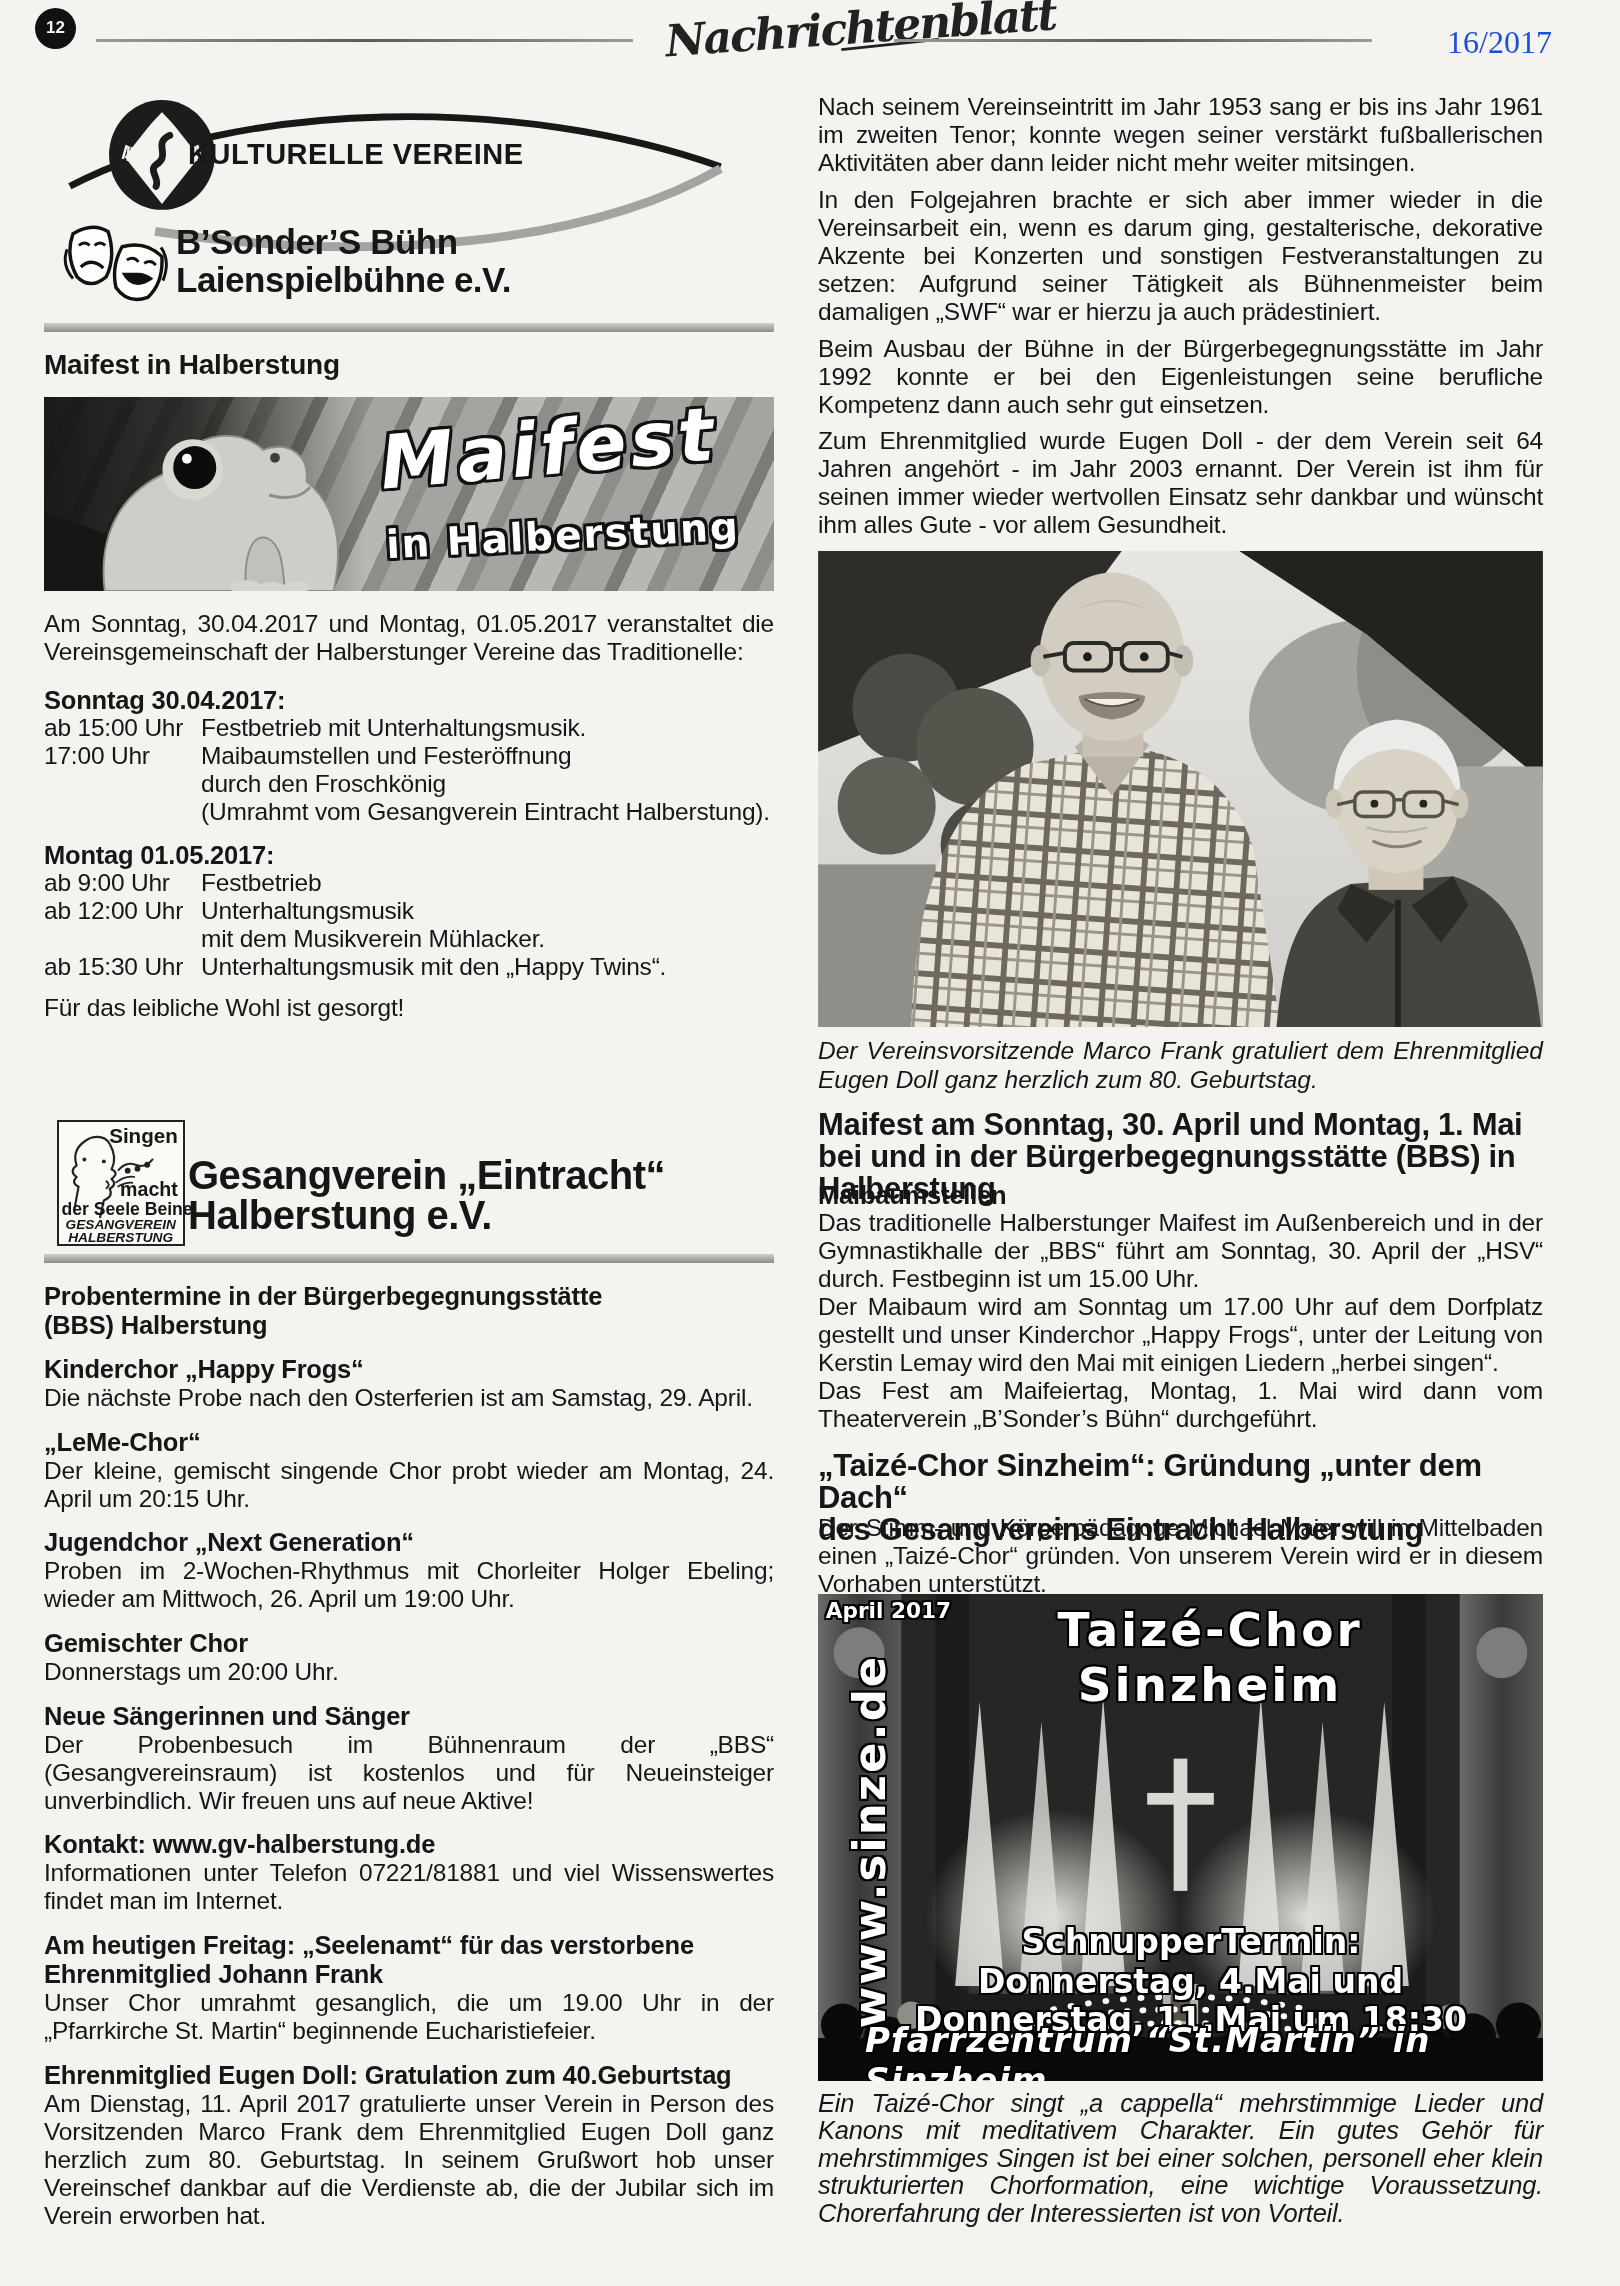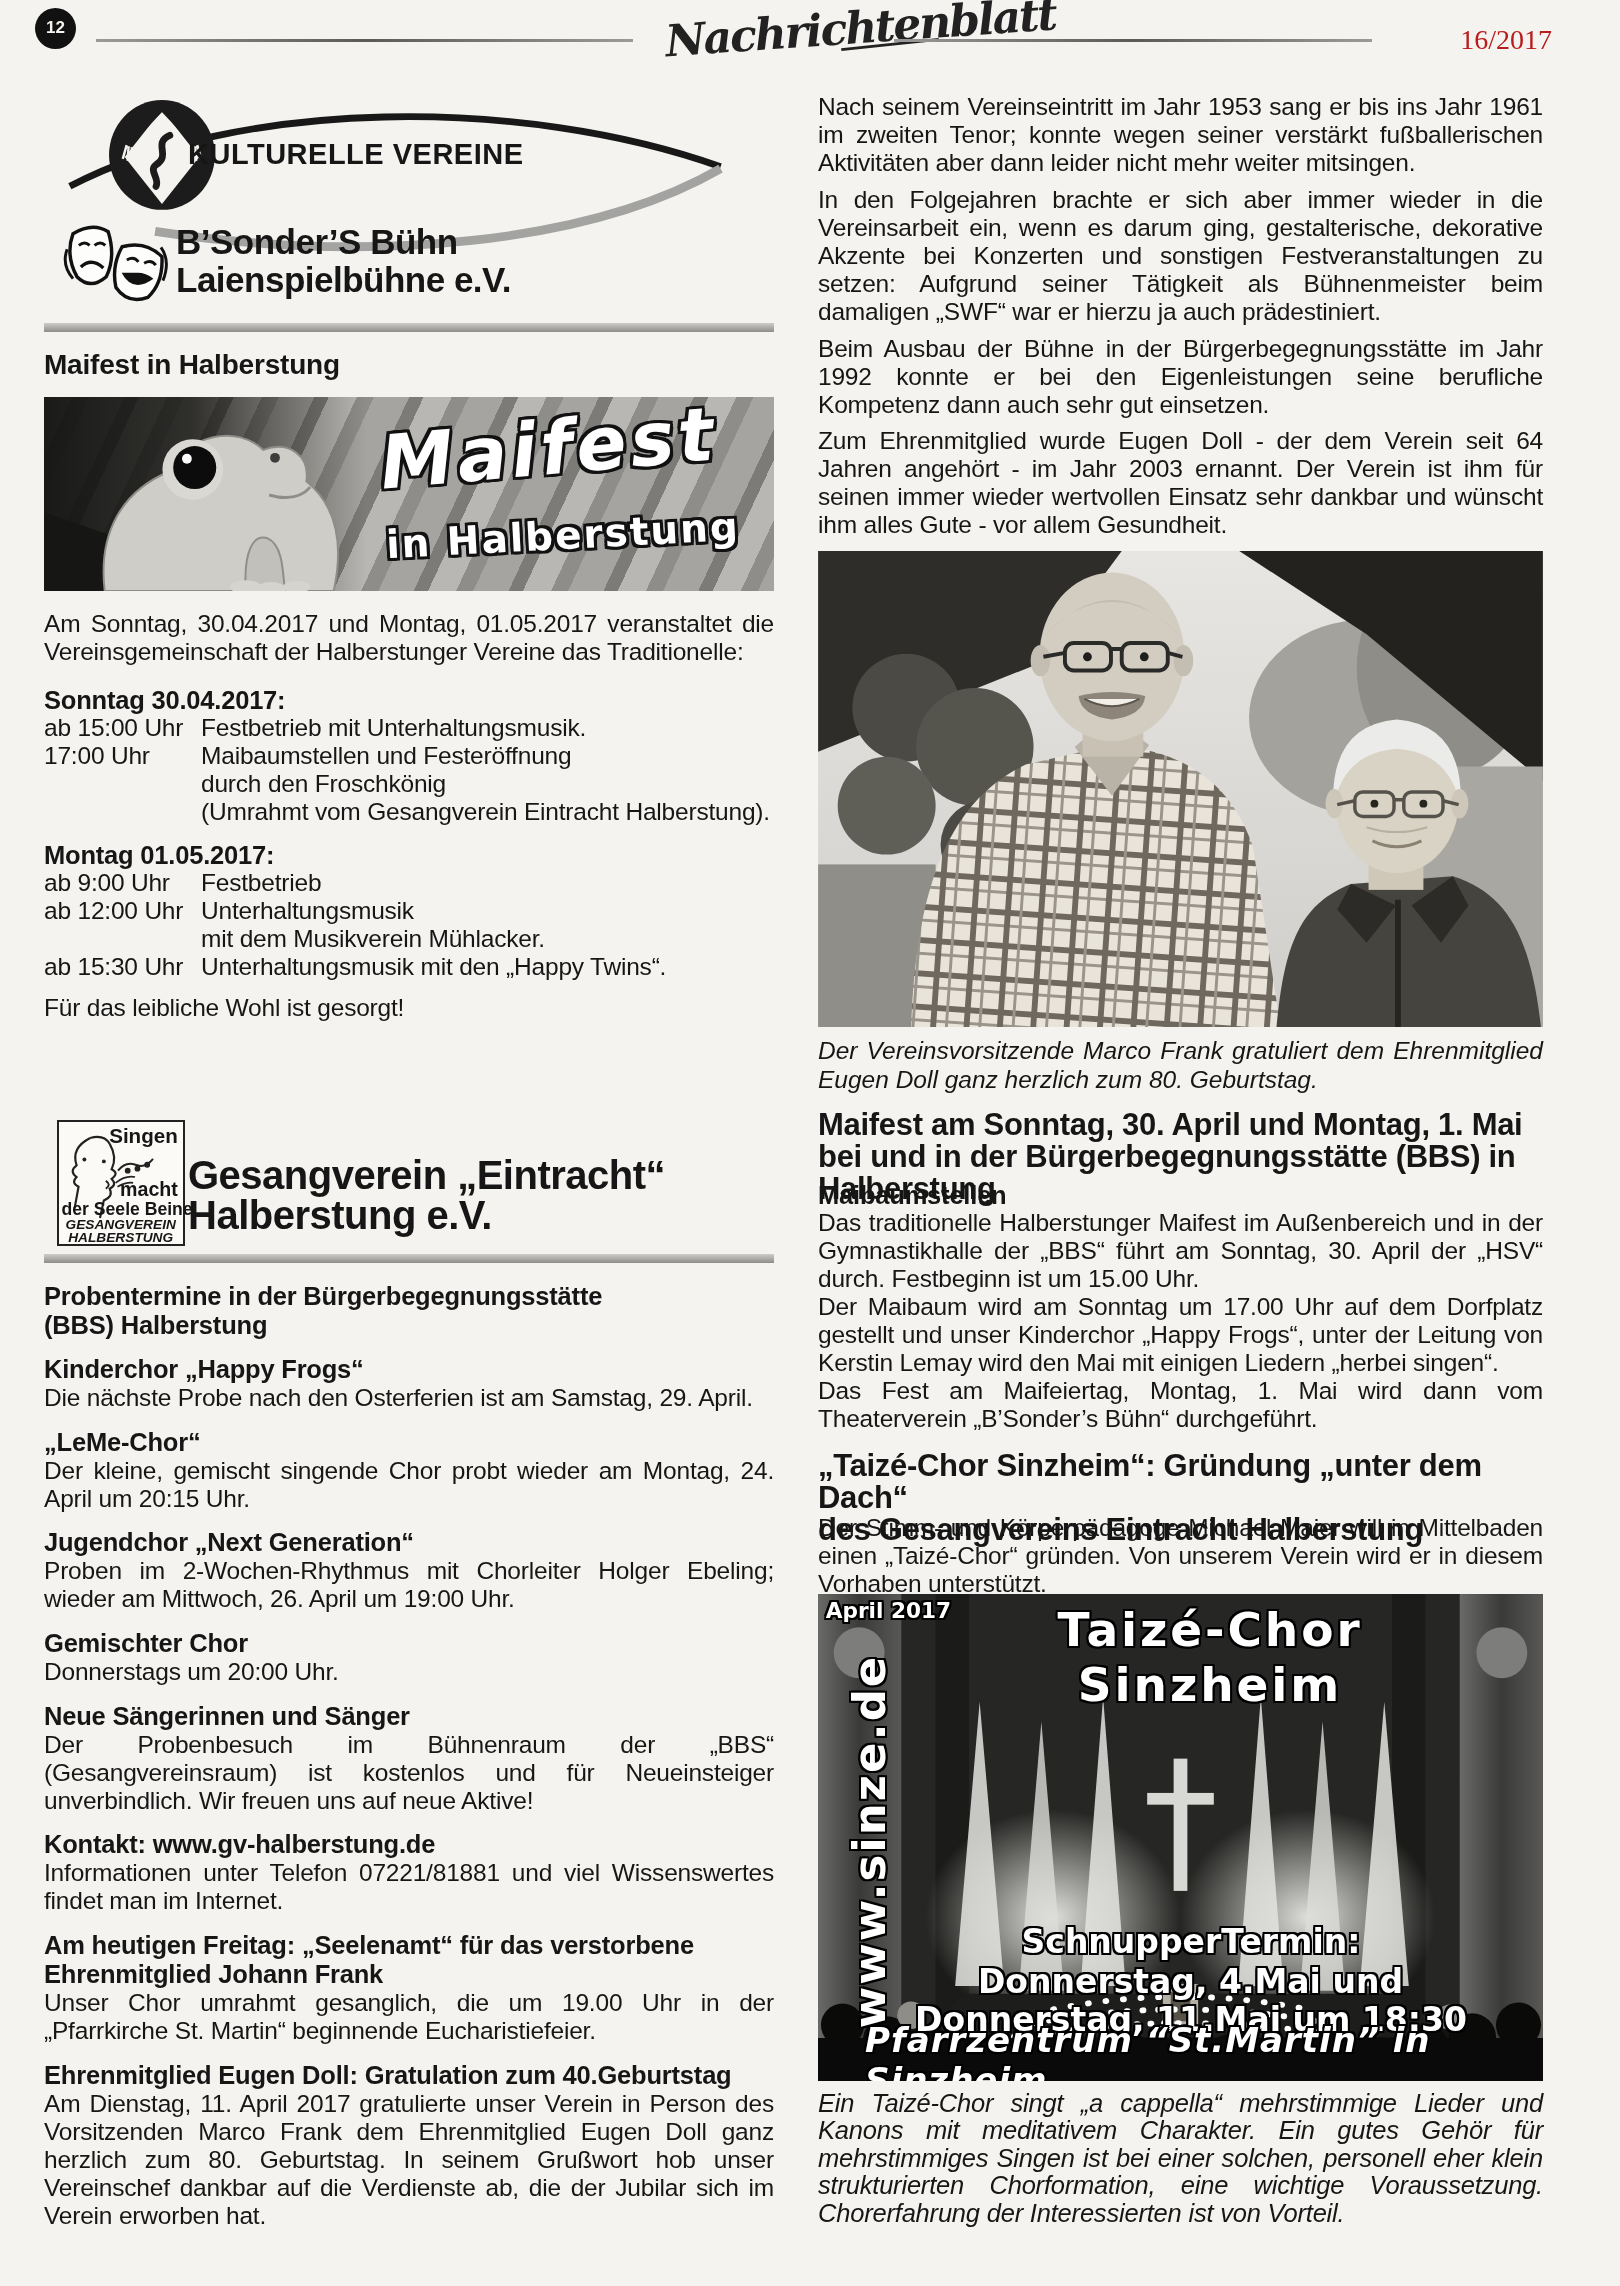--- a/index.html
+++ b/index.html
@@ -6,21 +6,21 @@
   .page{position:relative;width:1620px;height:2287px;background:#f4f3ef;overflow:hidden;
         font-family:"Liberation Sans",sans-serif;color:#161616;}
   .abs{position:absolute;}
   
   .pagenum{left:35px;top:7.8px;width:41px;height:41px;border-radius:50%;background:#111;
            color:#f4f3ef;font-weight:bold;font-size:17px;display:flex;align-items:center;justify-content:center;}
   .hrule{height:2.9px;background:linear-gradient(90deg,#9a9a98,#5a5a58,#9a9a98);top:39px;}
   .masthead{left:665px;top:5.9px;width:274px;font-family:"DejaVu Serif",serif;font-style:italic;font-weight:bold;
             font-size:44px;letter-spacing:-2px;transform:rotate(-4deg);color:#222;white-space:nowrap;}
   .mast-cross{left:841px;top:43px;width:98px;height:2.9px;background:#222;transform:rotate(-6deg);}
-  .issue{left:1380px;top:23.5px;width:172px;text-align:right;font-size:28px;color:#b91c1c;font-family:"Liberation Serif",serif;}
+  .issue{left:1380px;top:23.5px;width:172px;text-align:right;font-size:32px;color:#1d4ed8;font-family:"Liberation Serif",serif;}
   
   .col-left{left:44px;top:93px;width:730px;height:2194px;}
   .col-right{left:818px;top:93px;width:725px;height:2194px;}
   .body-text{font-size:24.5px;line-height:28px;text-align:justify;letter-spacing:-0.2px;}
   .bold-head{font-weight:bold;font-size:25.5px;line-height:29px;letter-spacing:-0.2px;}
   p{margin:0;}
   .gray-rule{height:8.8px;background:linear-gradient(#cecdca,#8c8c8a);width:730px;}
   
   .kv-text{left:144px;top:45px;font-weight:bold;font-size:29px;letter-spacing:0.5px;}
   .club-title{left:132px;top:130px;font-weight:bold;font-size:35px;line-height:38px;letter-spacing:-0.5px;}

